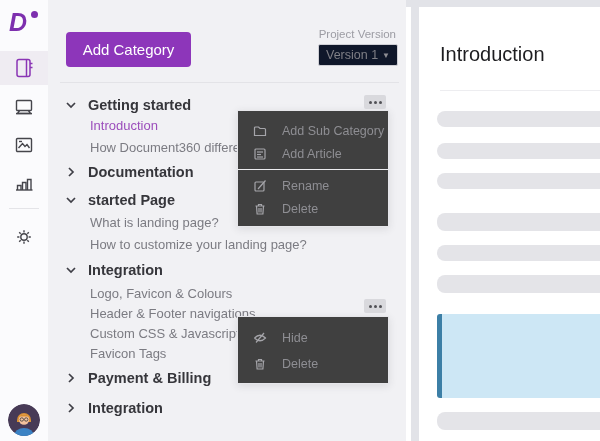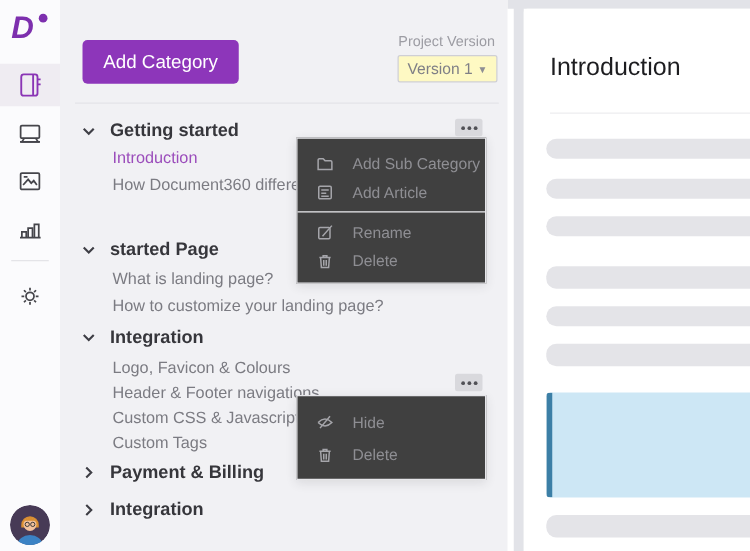--- a/index.html
+++ b/index.html
@@ -15,21 +15,21 @@
   .logo-dot { position:absolute; right:1px; top:3px; width:7px; height:7px; border-radius:50%; background:#7d2fae; }
   .rail-ic { position:absolute; left:13px; width:22px; height:22px; }
   .rail-sep { position:absolute; left:9px; top:208px; width:30px; height:1px; background:#e4e4e8; }
   .avatar { position:absolute; left:8px; top:404px; width:32px; height:32px; border-radius:50%; overflow:hidden; }
 
   
   .panel { position:absolute; left:48px; top:0; width:358px; height:441px; background:#f1f1f4; z-index:2; }
   .btn-add { position:absolute; left:18px; top:32px; width:125px; height:35px; background:#8d36ba;
              color:#fff; border:none; border-radius:4px; font-size:15px; font-family:inherit; cursor:pointer; }
   .pv-label { position:absolute; right:10px; top:28px; font-size:11.5px; color:#9c9ca3; }
-  .pv-select { position:absolute; right:8px; top:44px; width:80px; height:22px; background:#fef9c3;
+  .pv-select { position:absolute; right:8px; top:44px; width:80px; height:22px; background:#0f172a;
                border:1px solid #cfcfd5; border-radius:2px; display:flex; align-items:center;
                justify-content:space-between; padding:0 7px; font-size:12.5px; color:#7f7f86; }
   .pv-caret { font-size:8px; color:#8e8e94; }
   .hdr-sep { position:absolute; left:12px; right:7px; top:82px; height:1px; background:#e3e3e7; }
 
   .cat-row { position:absolute; left:0; width:100%; height:26px; display:flex; align-items:center;
              gap:11px; padding-left:17px; font-size:14.5px; font-weight:600; color:#36363b; cursor:pointer; }
   .art-row { position:absolute; left:0; width:100%; height:20px; display:flex; align-items:center;
              padding-left:42px; font-size:13px; color:#7b7b82; cursor:pointer; white-space:nowrap; }
   .art-row.active { color:#9b4dbb; }
@@ -149,20 +149,26 @@
           <path d="M2 4 L6 8 L10 4"></path>
         </svg>
       <span>Getting started</span>
     </div>
     <div class="art-row active" style="top:115px">
       <span>Introduction</span>
     </div>
     <div class="art-row" style="top:137px">
       <span>How Document360 differen</span>
     </div>
+    <div class="cat-row" style="top:159px">
+      <svg class="chev" width="12" height="12" viewBox="0 0 12 12" fill="none" stroke="#3f3f46" stroke-width="1.7">
+          <path d="M4 2 L8 6 L4 10"></path>
+        </svg>
+      <span>Documentation</span>
+    </div>
     <div class="cat-row" style="top:187px">
       <svg class="chev" width="12" height="12" viewBox="0 0 12 12" fill="none" stroke="#3f3f46" stroke-width="1.7">
           <path d="M2 4 L6 8 L10 4"></path>
         </svg>
       <span>started Page</span>
     </div>
     <div class="art-row" style="top:234px">
       <span>How to customize your landing page?</span>
     </div>
     <div class="art-row" style="top:212px">
@@ -177,21 +183,21 @@
     <div class="art-row" style="top:283px">
       <span>Logo, Favicon &amp; Colours</span>
     </div>
     <div class="art-row" style="top:303px">
       <span>Header &amp; Footer navigations</span>
     </div>
     <div class="art-row" style="top:323px">
       <span>Custom CSS &amp; Javascript</span>
     </div>
     <div class="art-row" style="top:343px">
-      <span>Custom Tags</span>
+      <span>Favicon Tags</span>
     </div>
     <div class="cat-row" style="top:365px">
       <svg class="chev" width="12" height="12" viewBox="0 0 12 12" fill="none" stroke="#3f3f46" stroke-width="1.7">
           <path d="M4 2 L8 6 L4 10"></path>
         </svg>
       <span>Payment &amp; Billing</span>
     </div>
     <div class="cat-row" style="top:395px">
       <svg class="chev" width="12" height="12" viewBox="0 0 12 12" fill="none" stroke="#3f3f46" stroke-width="1.7">
           <path d="M4 2 L8 6 L4 10"></path>

